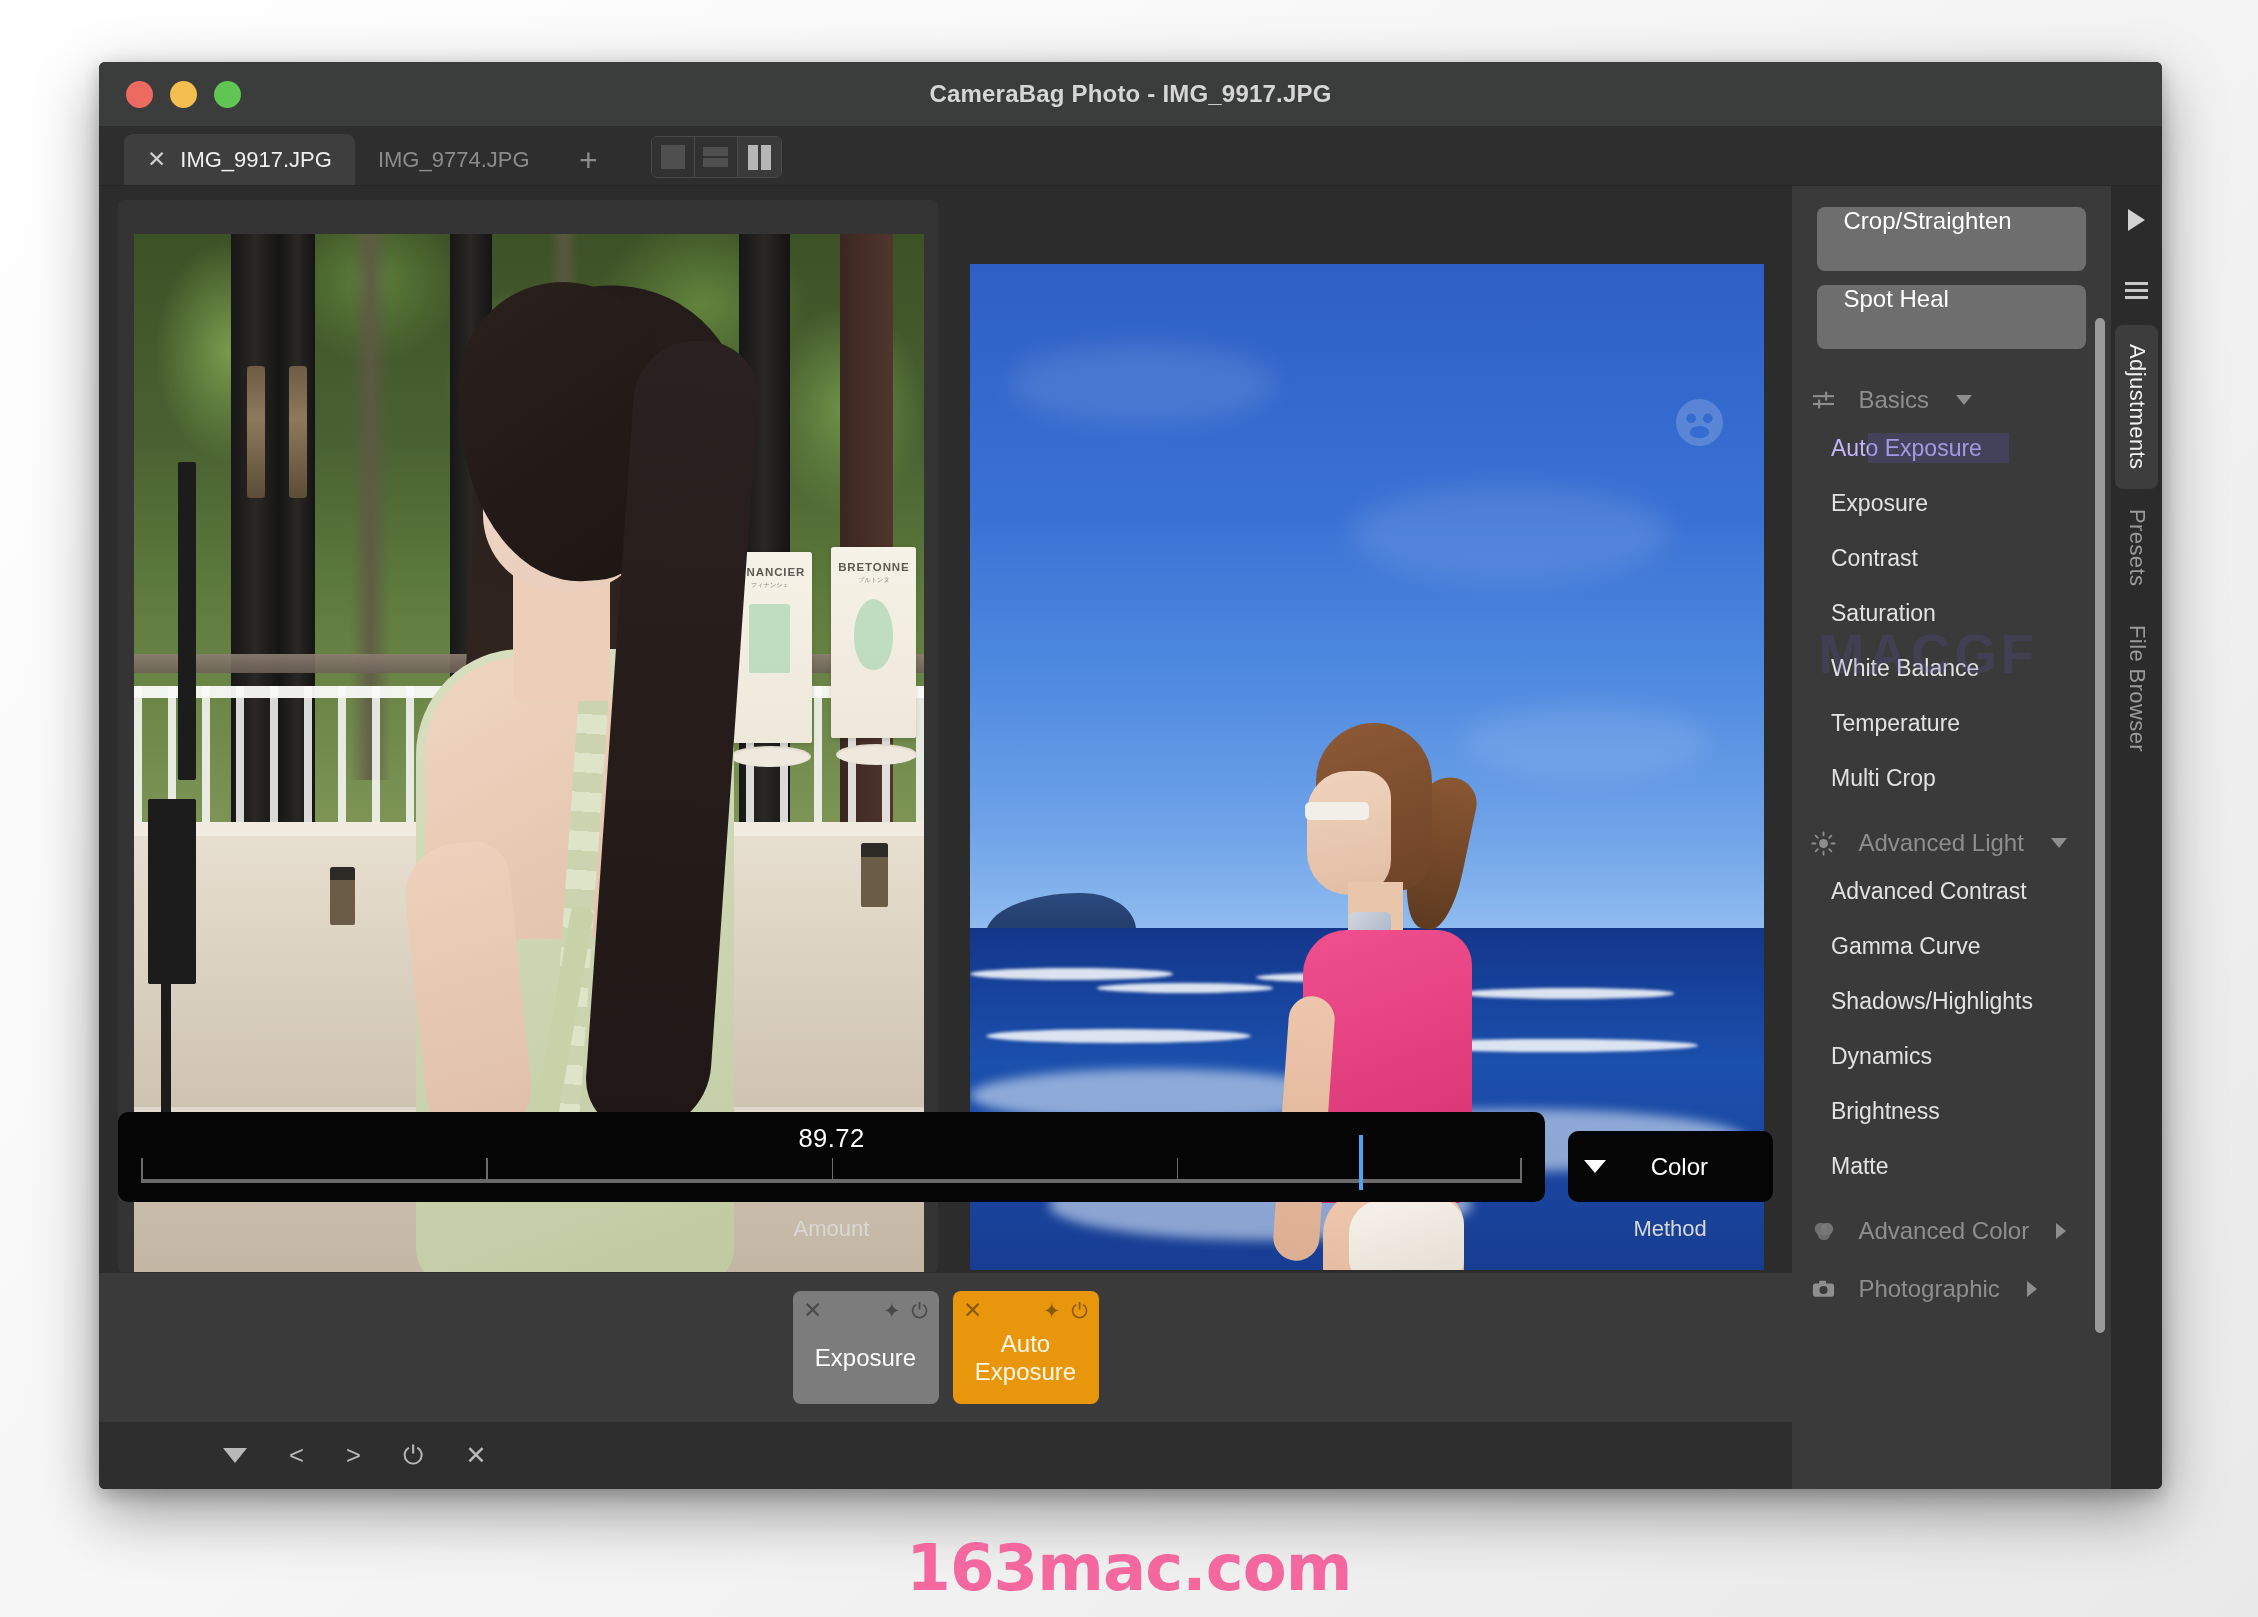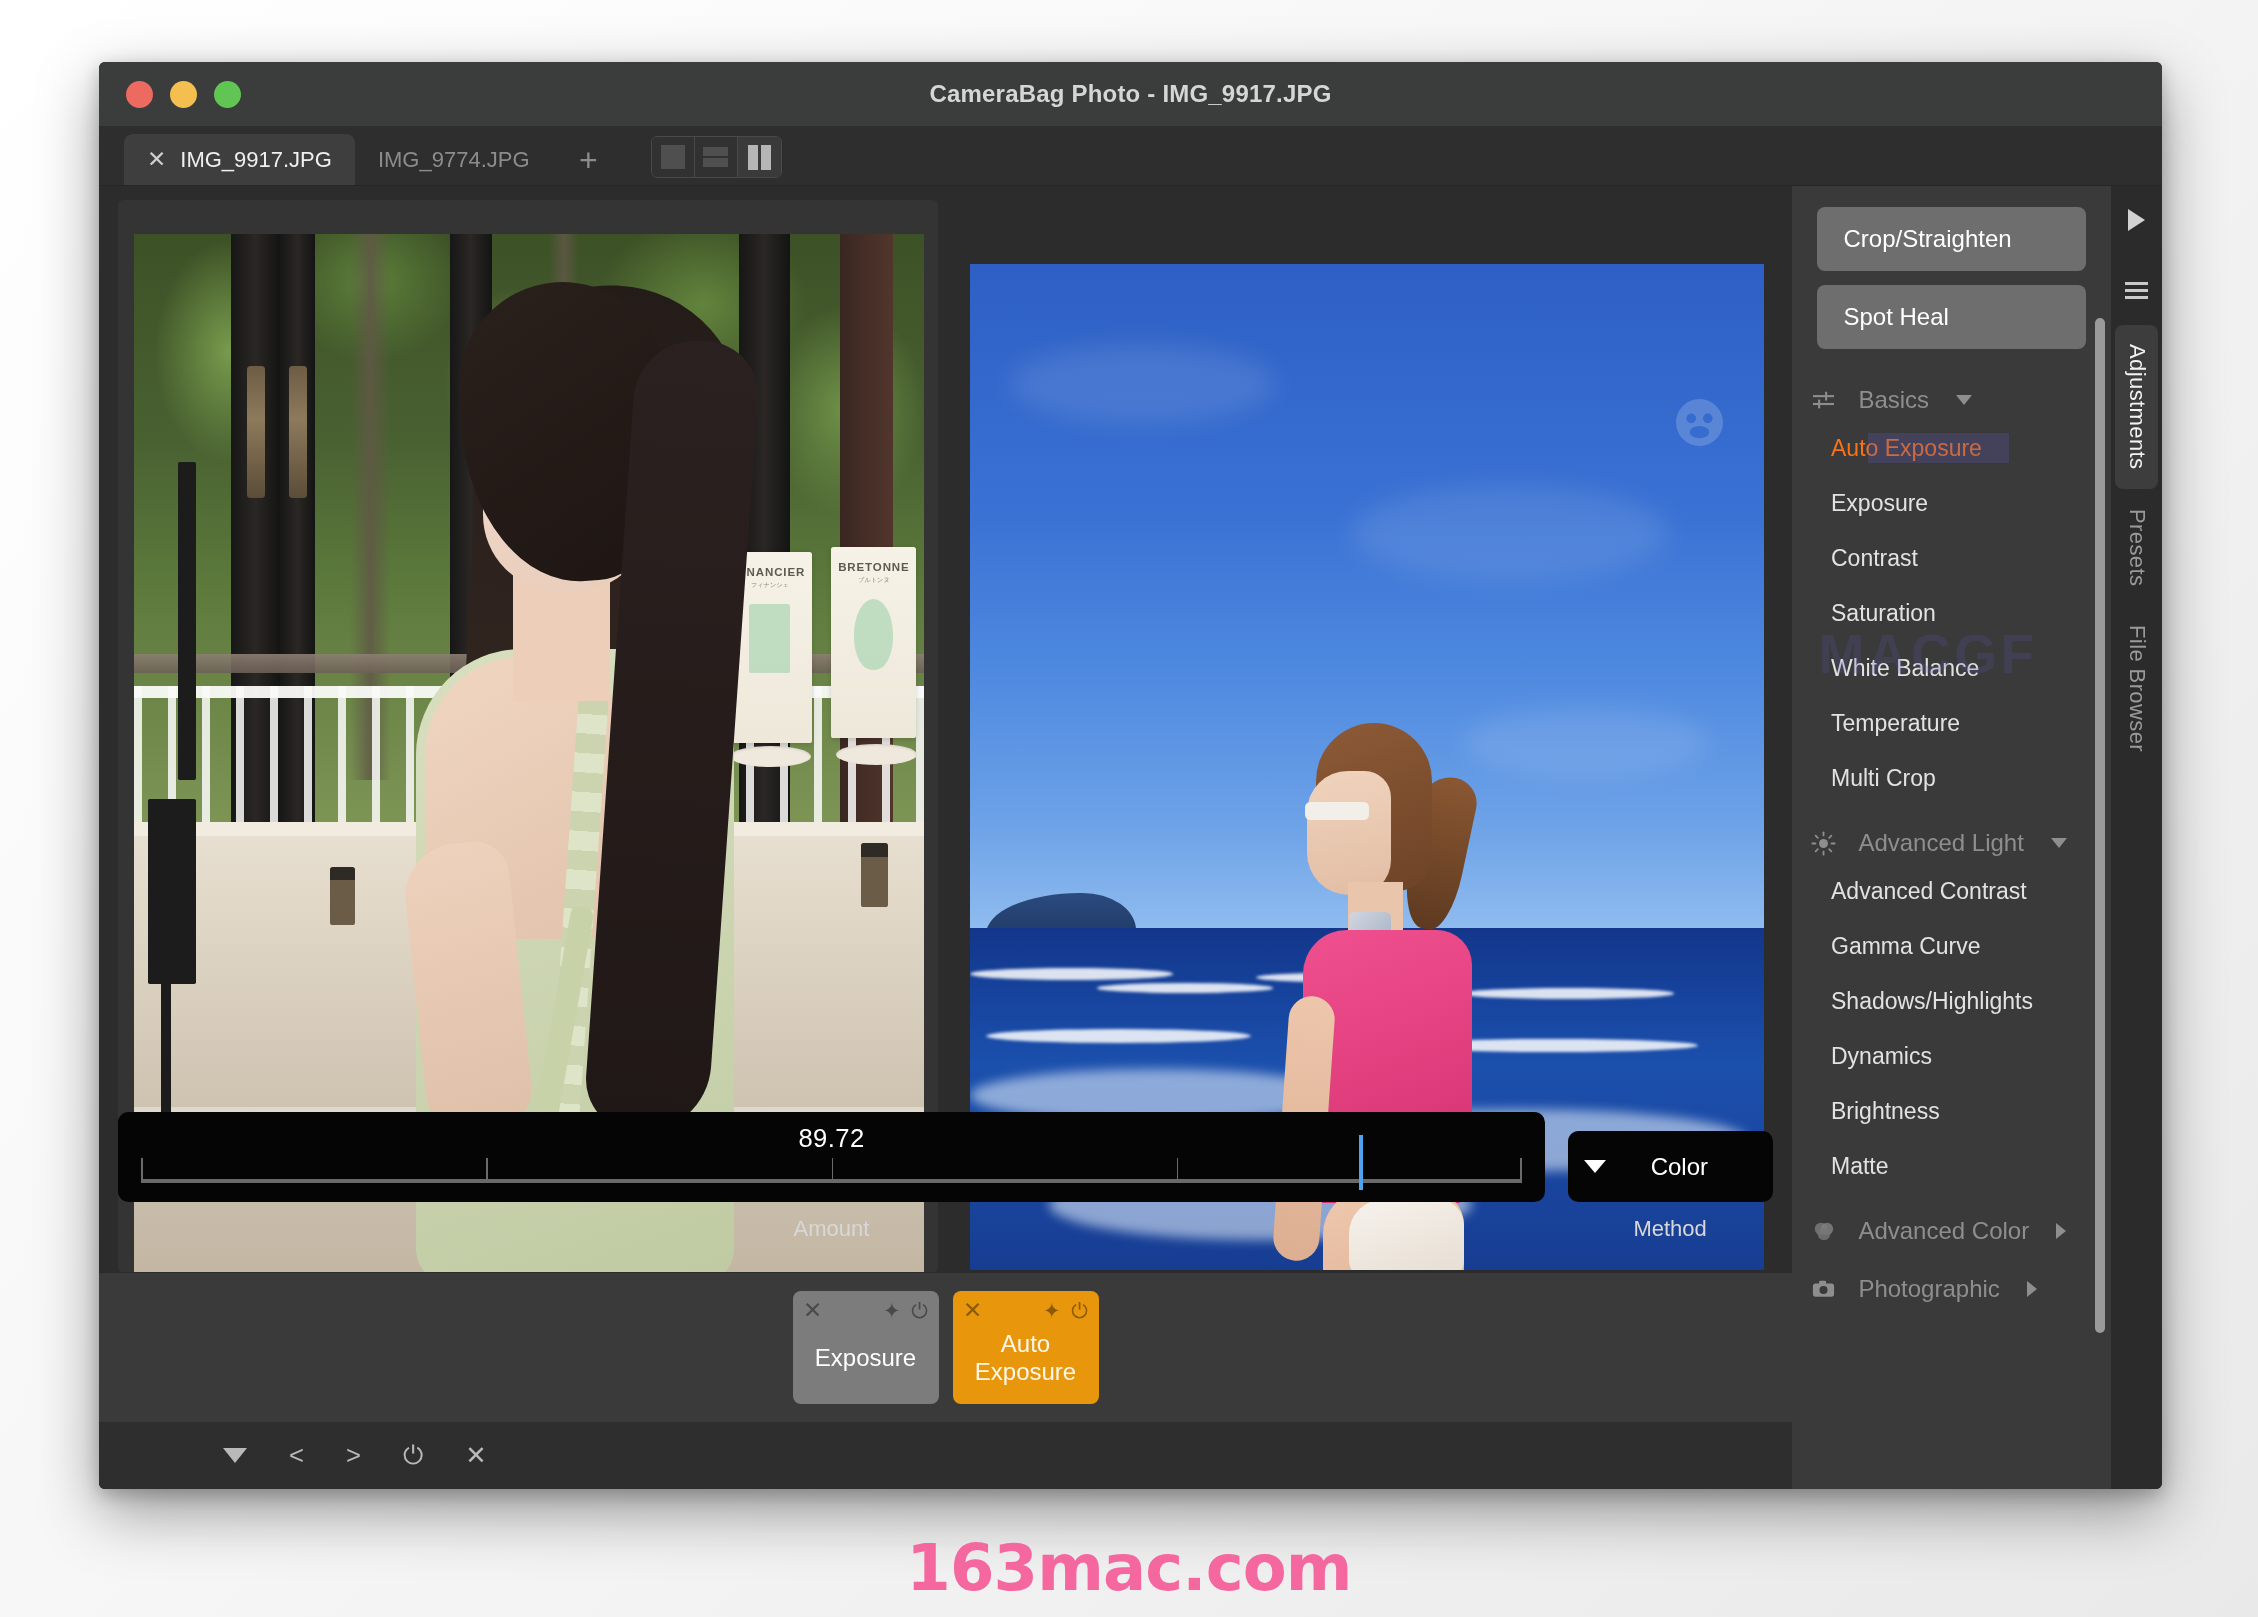--- a/index.html
+++ b/index.html
@@ -656,21 +656,21 @@
     flex: none;
     padding: 21px 0 0 0;
     overflow: hidden;
   }
   .big-btn {
     margin: 0 25px 14px 25px;
     height: 64px;
     background: #6e6e6e;
     border-radius: 8px;
     display: flex;
-    align-items: center;
+    align-items: flex-start;
     padding-left: 26.5px;
     color: #ffffff;
     font-size: 24px;
   }
   .group-head {
     display: flex;
     align-items: center;
     gap: 22px;
     padding: 23px 0 7px 19.4px;
     color: #8e8e8e;
@@ -690,21 +690,21 @@
     border-bottom: 8.8px solid transparent;
     border-left: 10.6px solid #8e8e8e;
     margin-left: 5.3px;
   }
   .item {
     padding: 14px 0 14px 39px;
     color: #e2e2e2;
     font-size: 23px;
     position: relative;
   }
-  .item.selected { color: #f97316; }
+  .item.selected { color: #c4b5fd; }
   .item.selected::after {
     content: "";
     position: absolute;
     left: 76px; top: 12.4px;
     width: 141px; height: 30px;
     background: rgba(92,86,170,0.30);
     pointer-events: none;
   }
   .ghost-mark {
     position: absolute;

